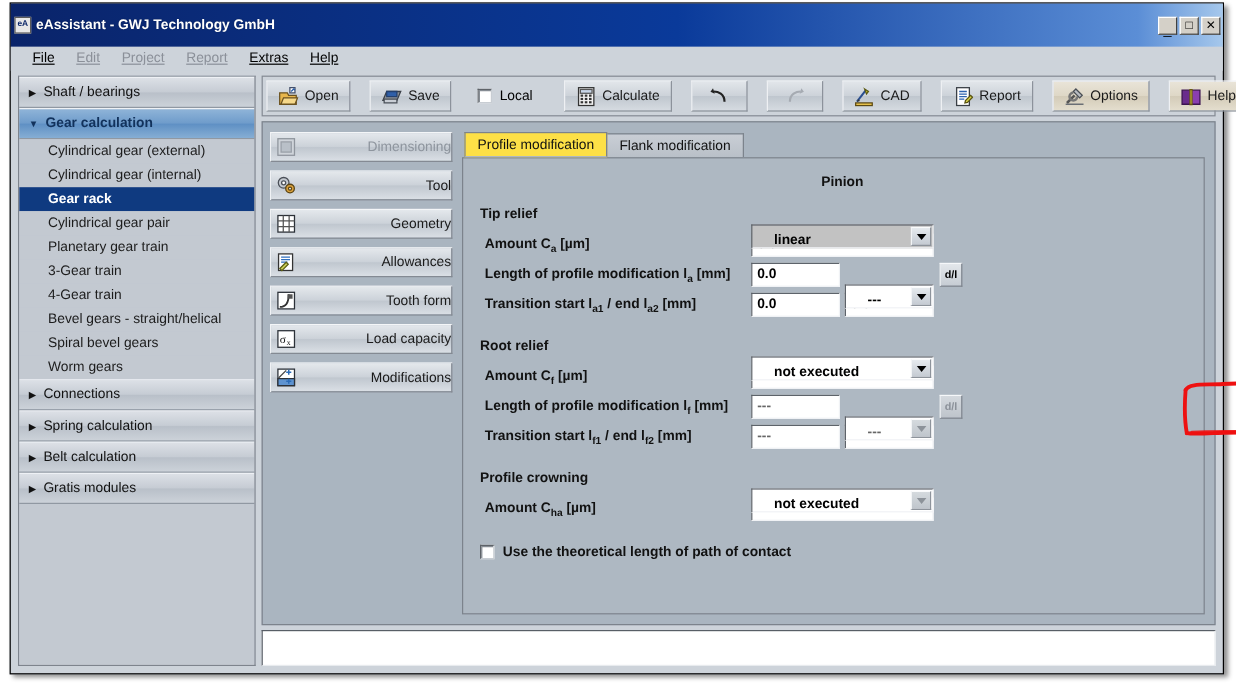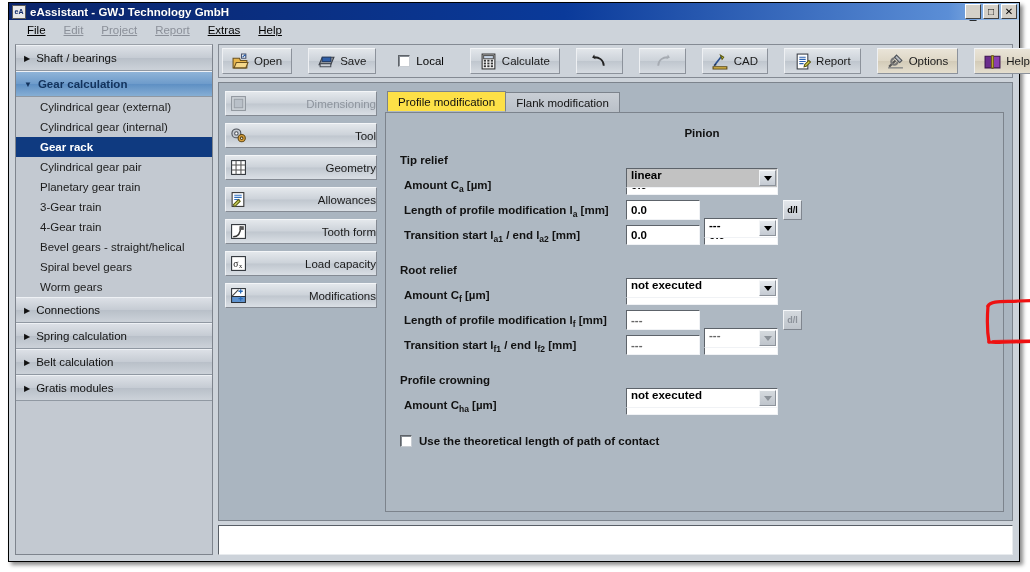--- a/index.html
+++ b/index.html
@@ -16,21 +16,21 @@
     left: 8px; top: 2px;
     width: 1012px; height: 560px;
     background: #cdd3da;
     border: 1px solid #000;
     box-shadow: 3px 3px 4px rgba(0,0,0,0.45);
     display: flex; flex-direction: column;
   }
 
   
   .titlebar {
-    height: 17px;
+    height: 36px;
     background: linear-gradient(to right, #0a246a 0%, #0a3a9a 55%, #5b8ed6 93%, #a6c8ec 100%);
     display: flex; align-items: center;
     padding: 0 2px 0 3px;
     flex: none;
     justify-content: space-between;
   }
   .title-icon {
     width: 14px; height: 14px;
     background: #e8e8e8;
     border: 1px solid #5a5a5a;
@@ -196,23 +196,23 @@
   .frow { display: flex; align-items: center; height: 21px; margin-bottom: 4px; }
   .flabel { width: 232px; flex: none; font-size: 11.5px; color: #111; padding-left: 6px; white-space: nowrap; }
   .flabel.ind { padding-left: 10px; }
   sub { font-size: 8.5px; vertical-align: baseline; position: relative; top: 3px; }
 
   .ddl {
     height: 20px; width: 152px;
     border: 1px solid #5d636a;
     border-right-color: #f0f2f5; border-bottom-color: #f0f2f5;
     background: #fff;
-    display: flex; align-items: flex-start;
+    display: flex; align-items: flex-end;
     font-size: 11.5px; color: #000;
-    padding-left: 4px; position: relative; margin-top: 37px;
+    padding-left: 18px; position: relative; margin-top: 37px;
   }
   .ddl.grey { background: #c2c2c2; }
   .ddl .arrowbox {
     position: absolute; right: 1px; top: 1px;
     width: 17px; height: 16px;
     background: linear-gradient(to bottom,#e6eaee,#c4cad2);
     border: 1px solid #8d939b;
     border-top-color: #fafbfc; border-left-color: #f2f4f6;
     display: flex; align-items: center; justify-content: center;
   }

